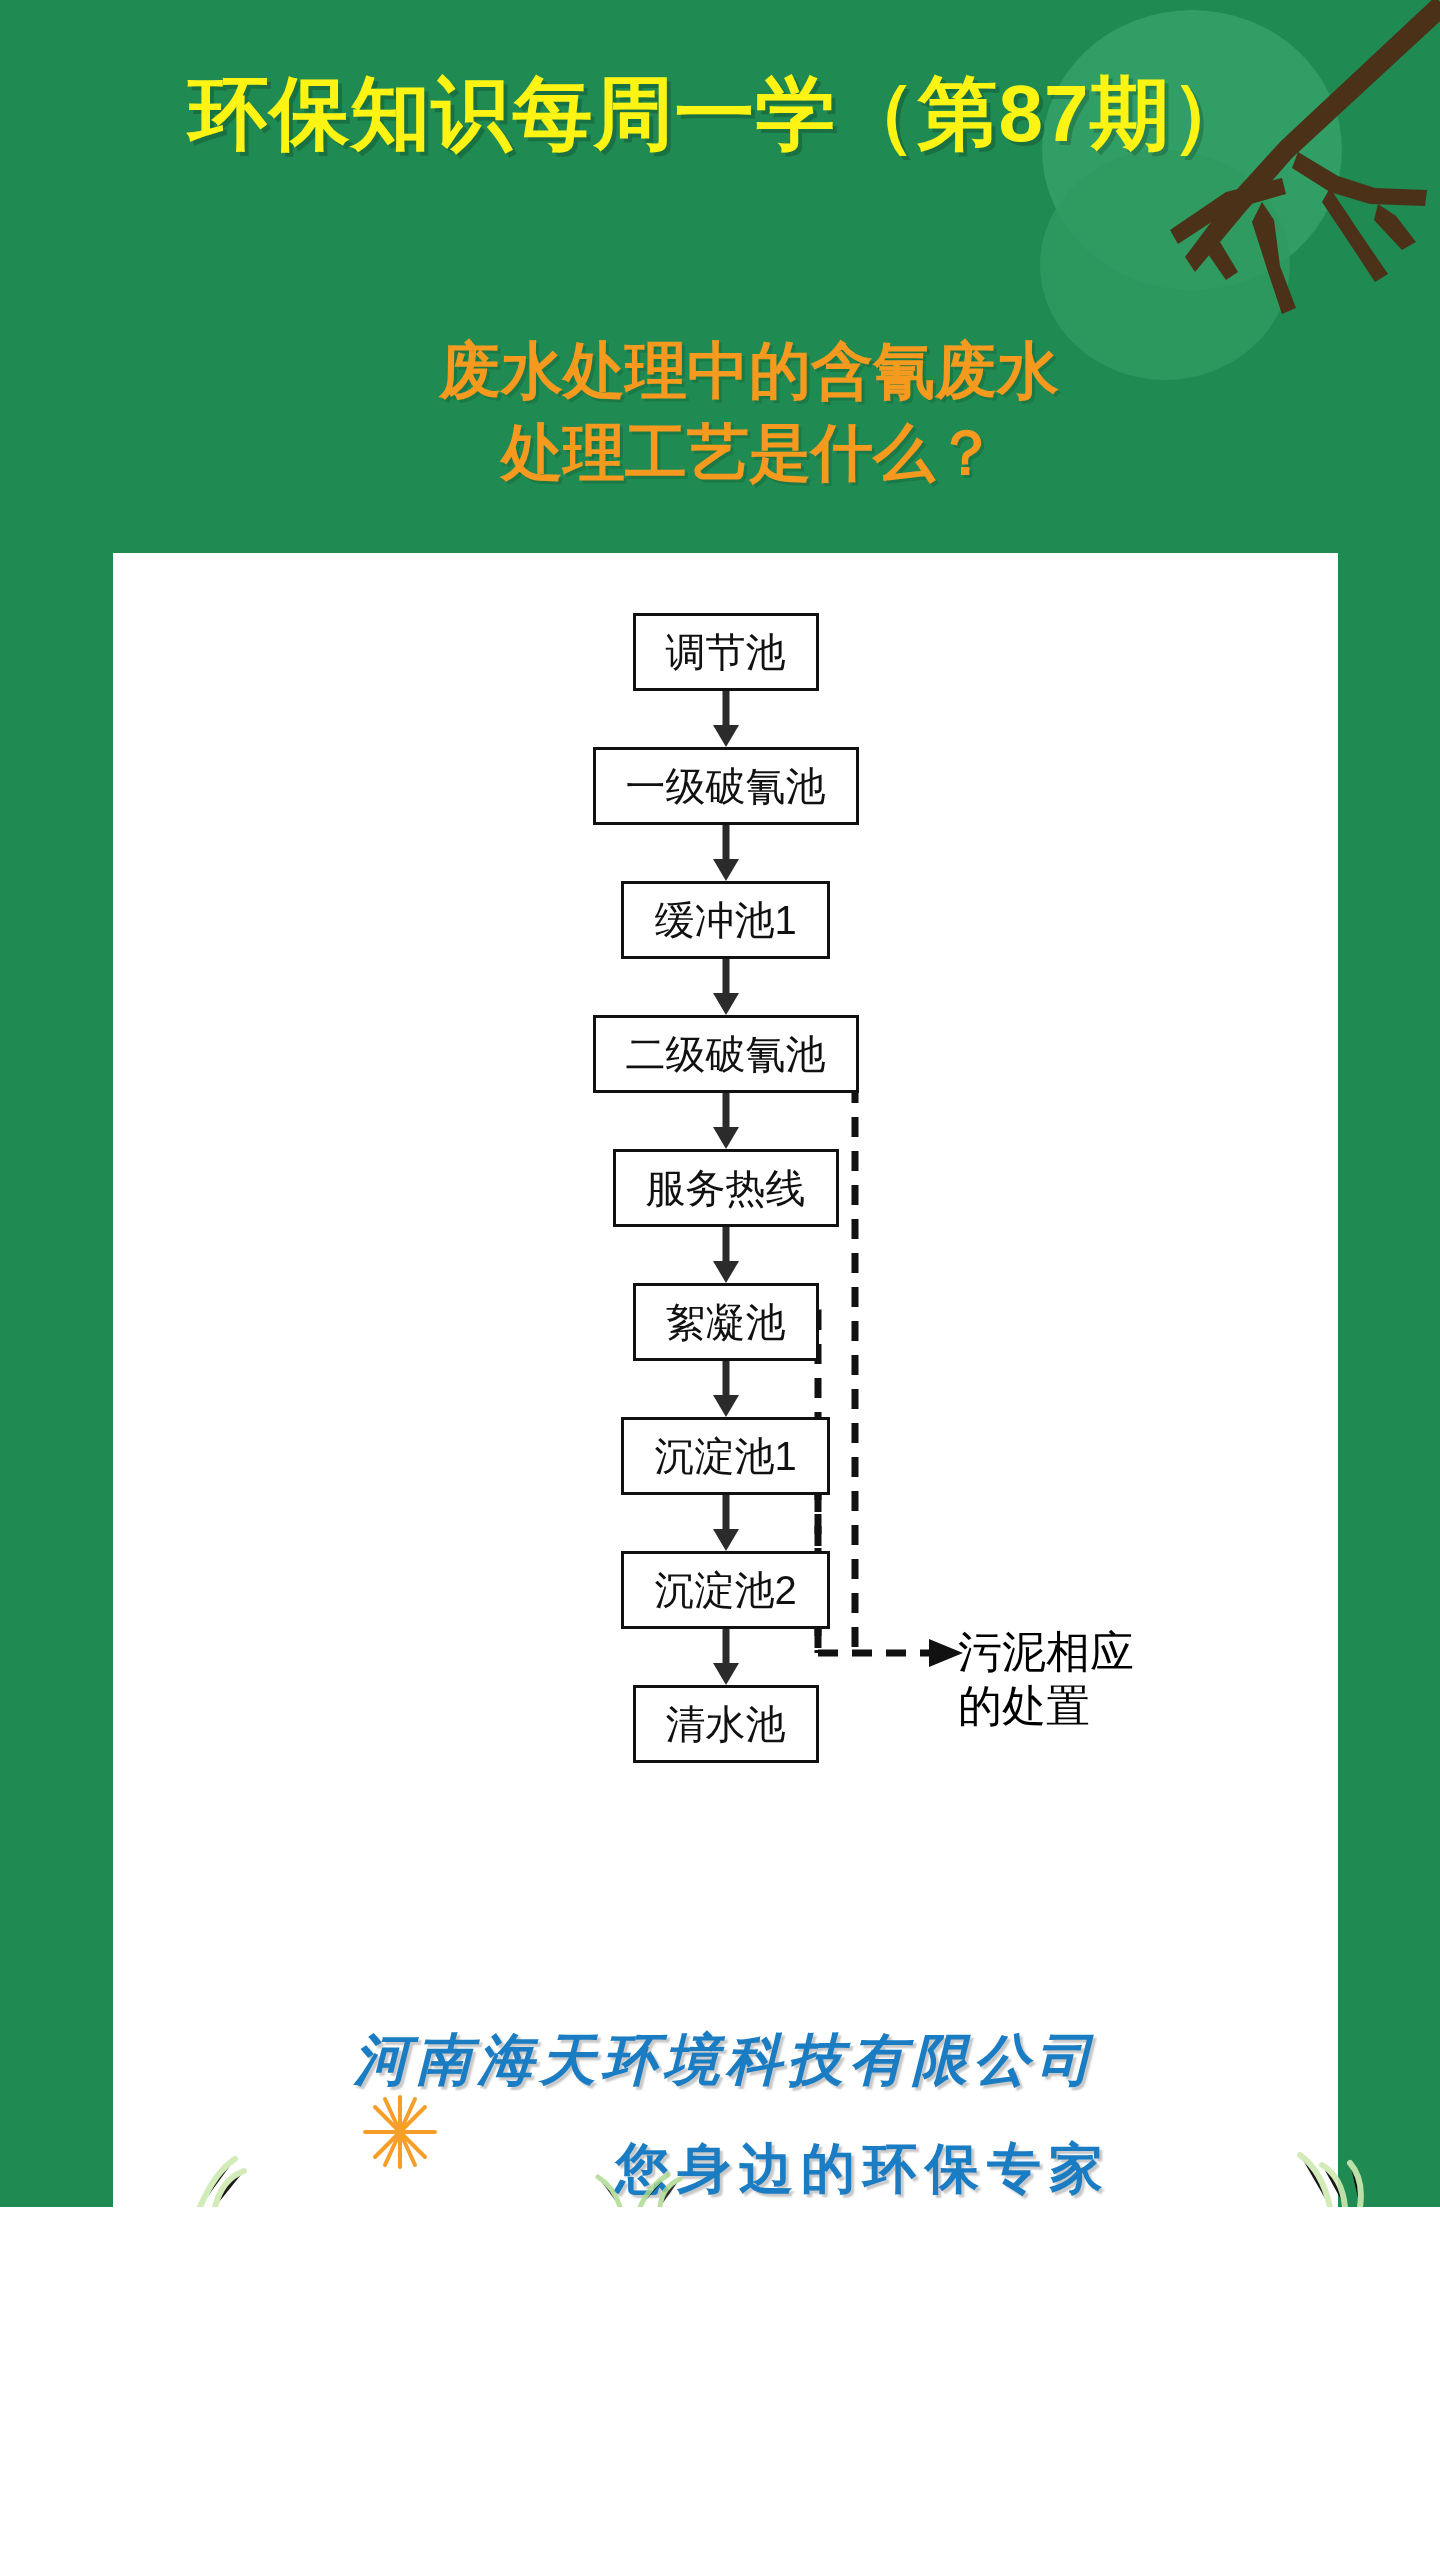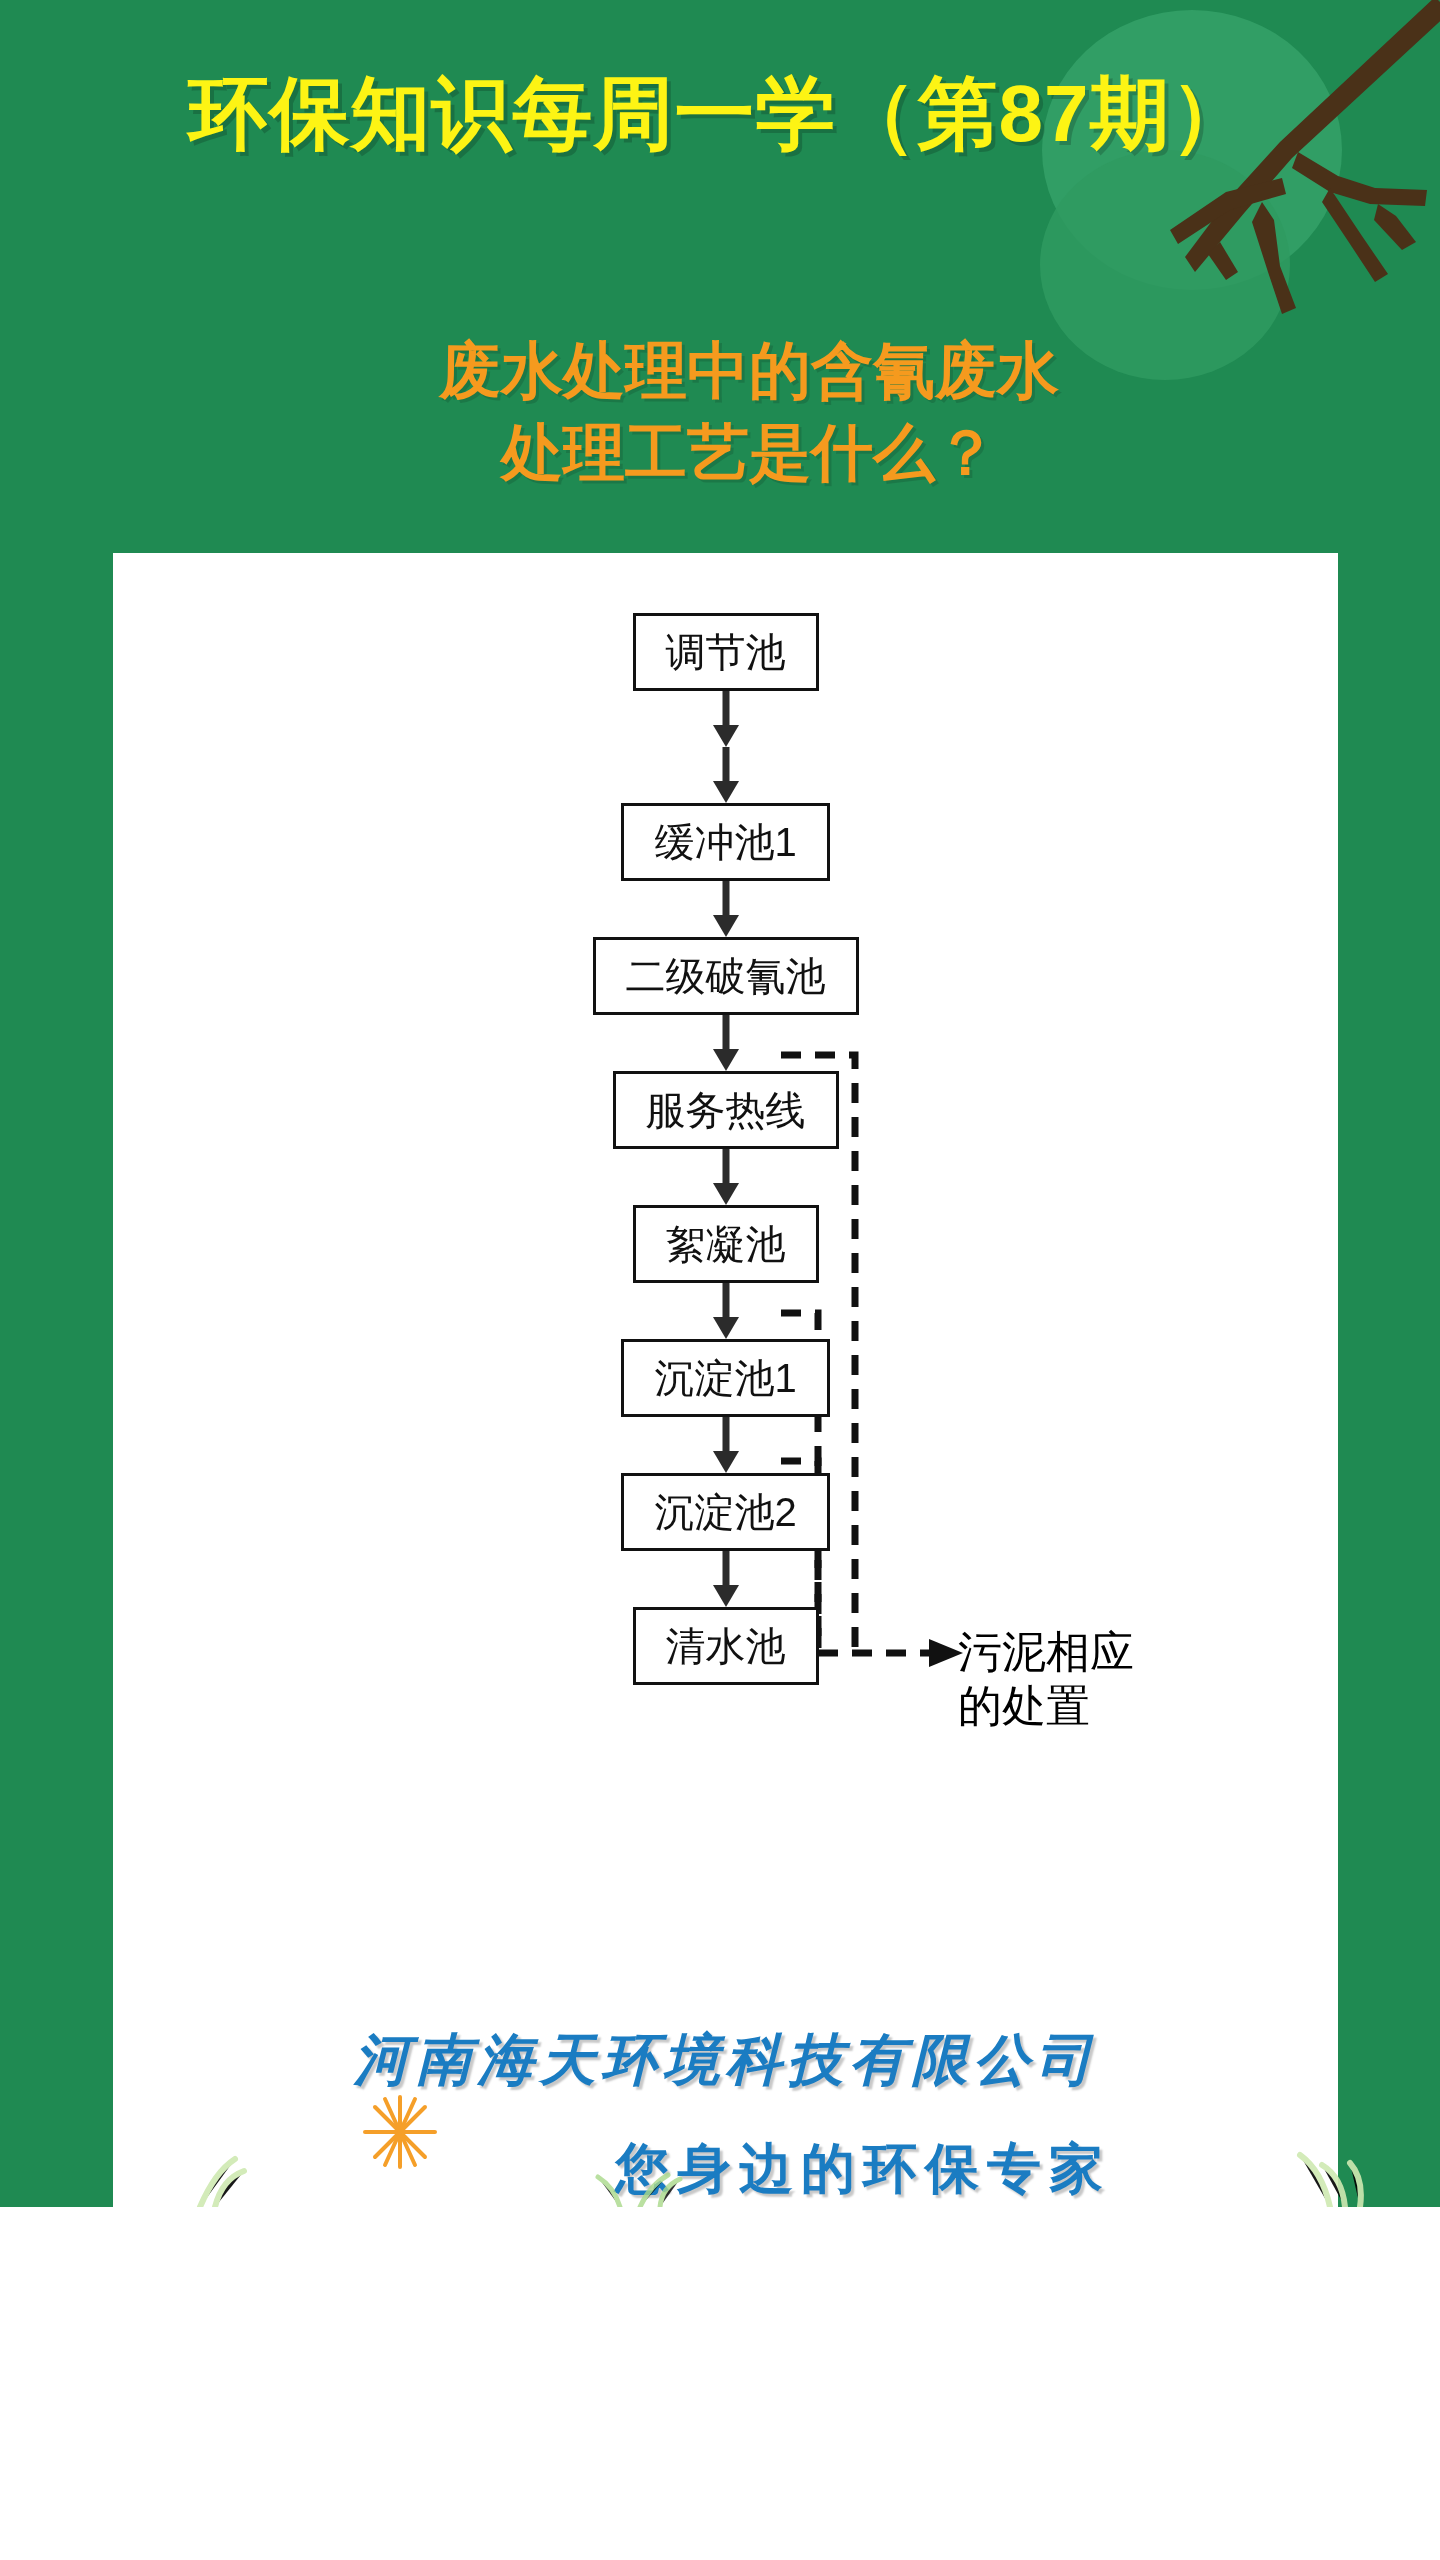--- a/index.html
+++ b/index.html
@@ -271,20 +271,21 @@
           <path d="M668 700 L705 700 L705 1040"></path>
           <path d="M668 848 L705 848 L705 1040"></path>
           <path d="M705 1040 L820 1040"></path>
         </g>
         <polygon points="816,1026 850,1040 816,1054" fill="#111111"></polygon>
       </svg>
 
       <div class="flow-col">
         <div class="node">调节池</div>
         <div class="arrow"></div>
+        <div class="node">一级破氰池</div>
         <div class="arrow"></div>
         <div class="node">缓冲池1</div>
         <div class="arrow"></div>
         <div class="node">二级破氰池</div>
         <div class="arrow"></div>
         <div class="node">服务热线</div>
         <div class="arrow"></div>
         <div class="node">絮凝池</div>
         <div class="arrow"></div>
         <div class="node">沉淀池1</div>

